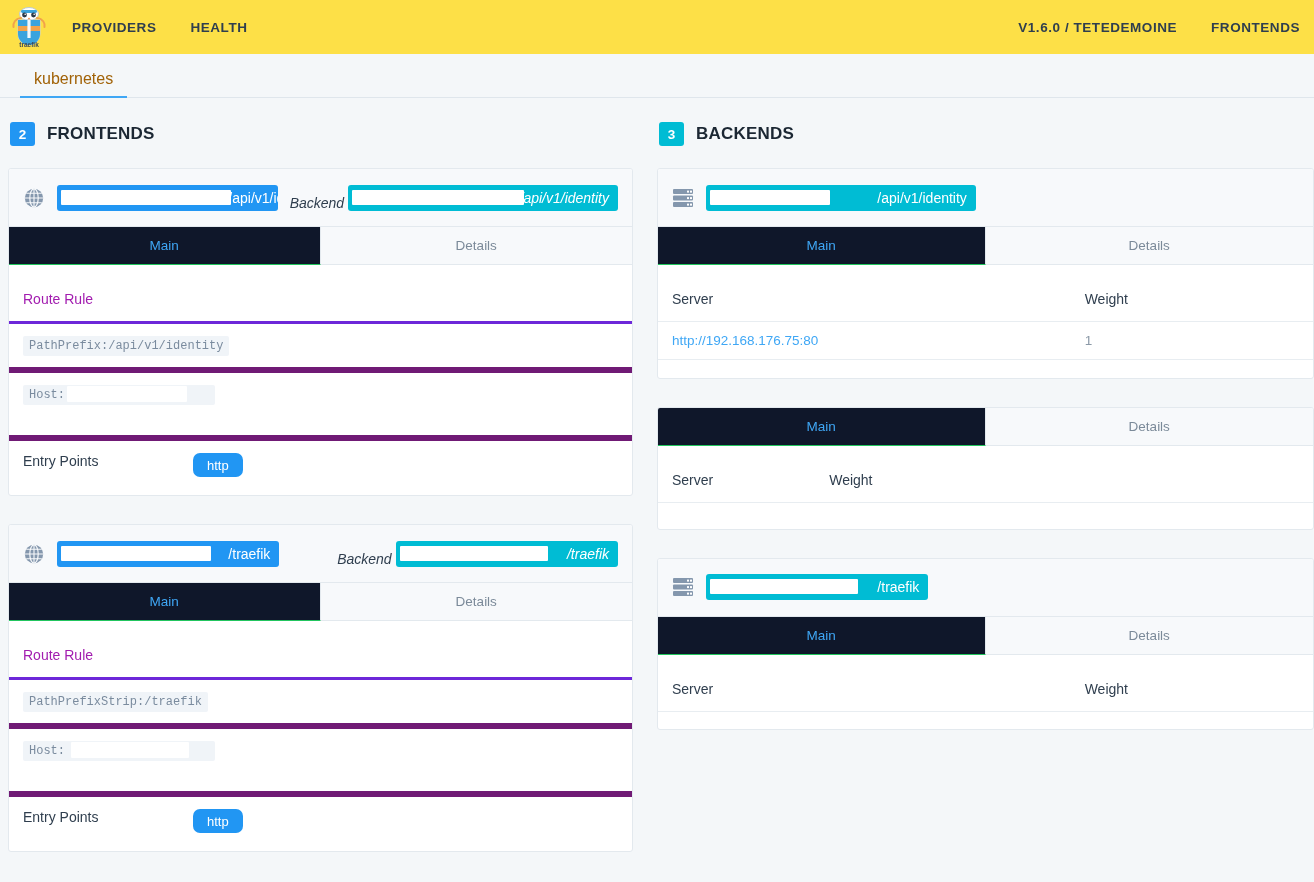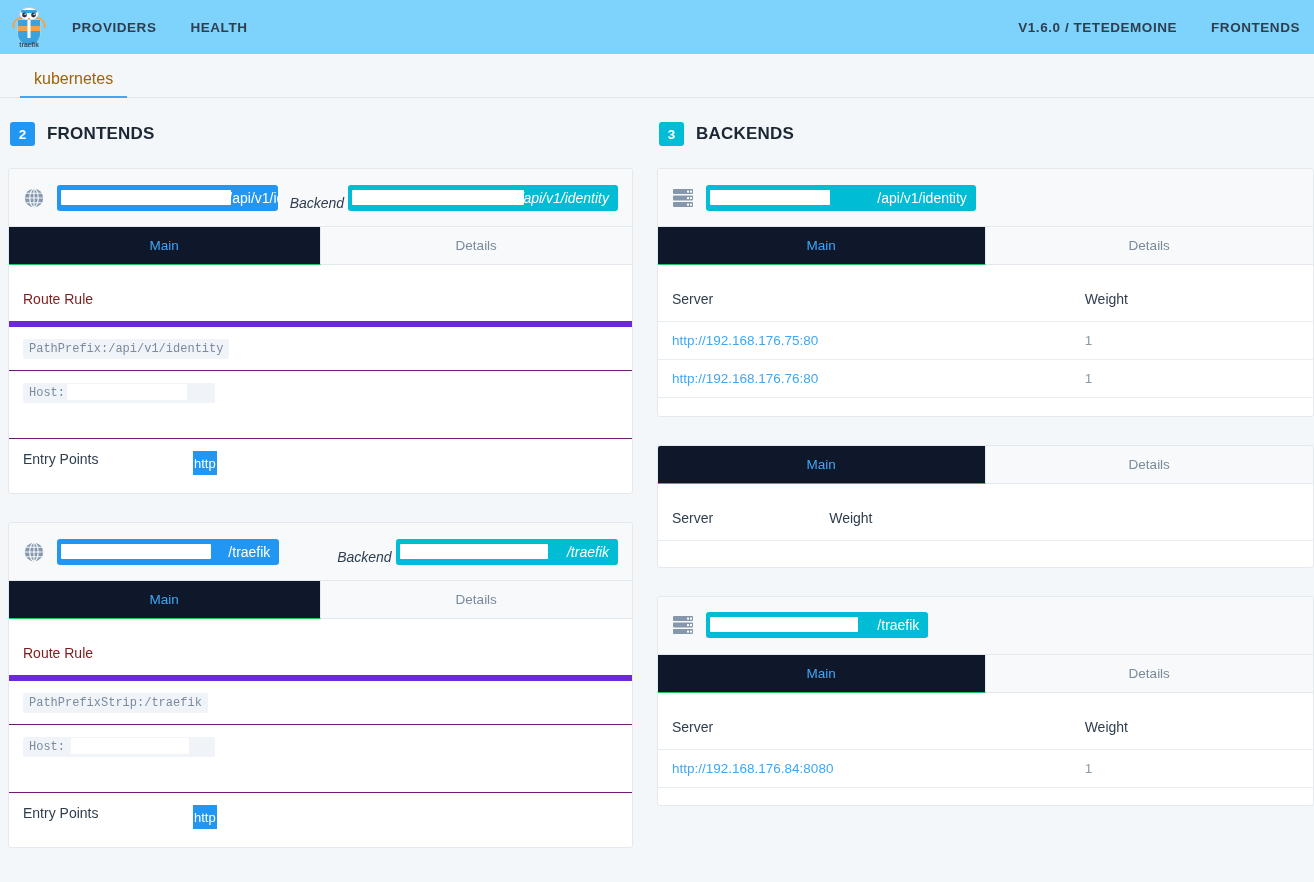--- a/index.html
+++ b/index.html
@@ -8,21 +8,21 @@
     width: 1314px; height: 882px;
     overflow: hidden;
     background: #f4f7f9;
     font-family: "Liberation Sans", sans-serif;
     -webkit-font-smoothing: antialiased;
   }
 
   
   .navbar {
     height: 54px;
-    background: #7dd3fc;
+    background: #fde047;
     display: flex;
     align-items: center;
     padding: 0 14px 0 6px;
     position: relative;
     z-index: 5;
   }
   .brand {
     width: 46px; height: 48px;
     display: flex; align-items: center; justify-content: center;
     flex: 0 0 auto;
@@ -181,27 +181,27 @@
   .tab.active {
     background: #0f172a;
     color: #3fa7f5;
     border-bottom: 1px solid #22c55e;
     margin-bottom: -1px;
   }
 
   
   .row-label {
     font-size: 14px;
-    color: #7f1d1d;
+    color: #a21caf;
     padding: 26px 14px 14px 14px;
-    border-bottom: 6px solid #6d28d9;
+    border-bottom: 3px solid #6d28d9;
   }
   .rule-row {
     padding: 11px 14px;
-    border-bottom: 1px solid #701a75;
+    border-bottom: 6px solid #701a75;
     min-height: 40px;
   }
   .rule-row.tall { min-height: 68px; }
   .code {
     display: inline-block;
     background: #f0f4f8;
     color: #7a8b9e;
     font-family: "Liberation Mono", monospace;
     font-size: 12px;
     padding: 3px 6px;
@@ -223,24 +223,24 @@
   .entry-label {
     font-size: 14px;
     color: #2f3e4e;
     width: 170px;
     flex: 0 0 auto;
   }
   .entry-pill {
     display: inline-flex;
     align-items: center;
     height: 24px;
-    padding: 0 1px;
+    padding: 0 14px;
     background: #2196f3;
     color: #fff;
-    border-radius: 0;
+    border-radius: 7px;
     font-size: 13px;
   }
 
   
   .table { width: 100%; border-collapse: collapse; }
   .table th {
     text-align: left;
     font-size: 14px;
     font-weight: 400;
     color: #2f3e4e;
@@ -448,24 +448,20 @@
           <tr>
             <th class="col-server">Server</th>
             <th class="col-weight">Weight</th>
           </tr>
         </thead>
         <tbody>
           <tr>
             <td><a>http://192.168.176.75:80</a></td>
             <td>1</td>
           </tr>
-          <tr>
-            <td><a>http://192.168.176.76:80</a></td>
-            <td>1</td>
-          </tr>
           <tr class="pad-bottom">
               <td></td>
               <td></td>
             </tr>
         </tbody>
       </table>
     </div>
 
     <div class="card">
 
@@ -511,24 +507,20 @@
       </div>
 
       <table class="table wide">
         <thead>
           <tr>
             <th class="col-server">Server</th>
             <th class="col-weight">Weight</th>
           </tr>
         </thead>
         <tbody>
-          <tr>
-            <td><a>http://192.168.176.84:8080</a></td>
-            <td>1</td>
-          </tr>
           <tr class="pad-bottom">
               <td></td>
               <td></td>
             </tr>
         </tbody>
       </table>
     </div>
   </div>
 </div>
 

